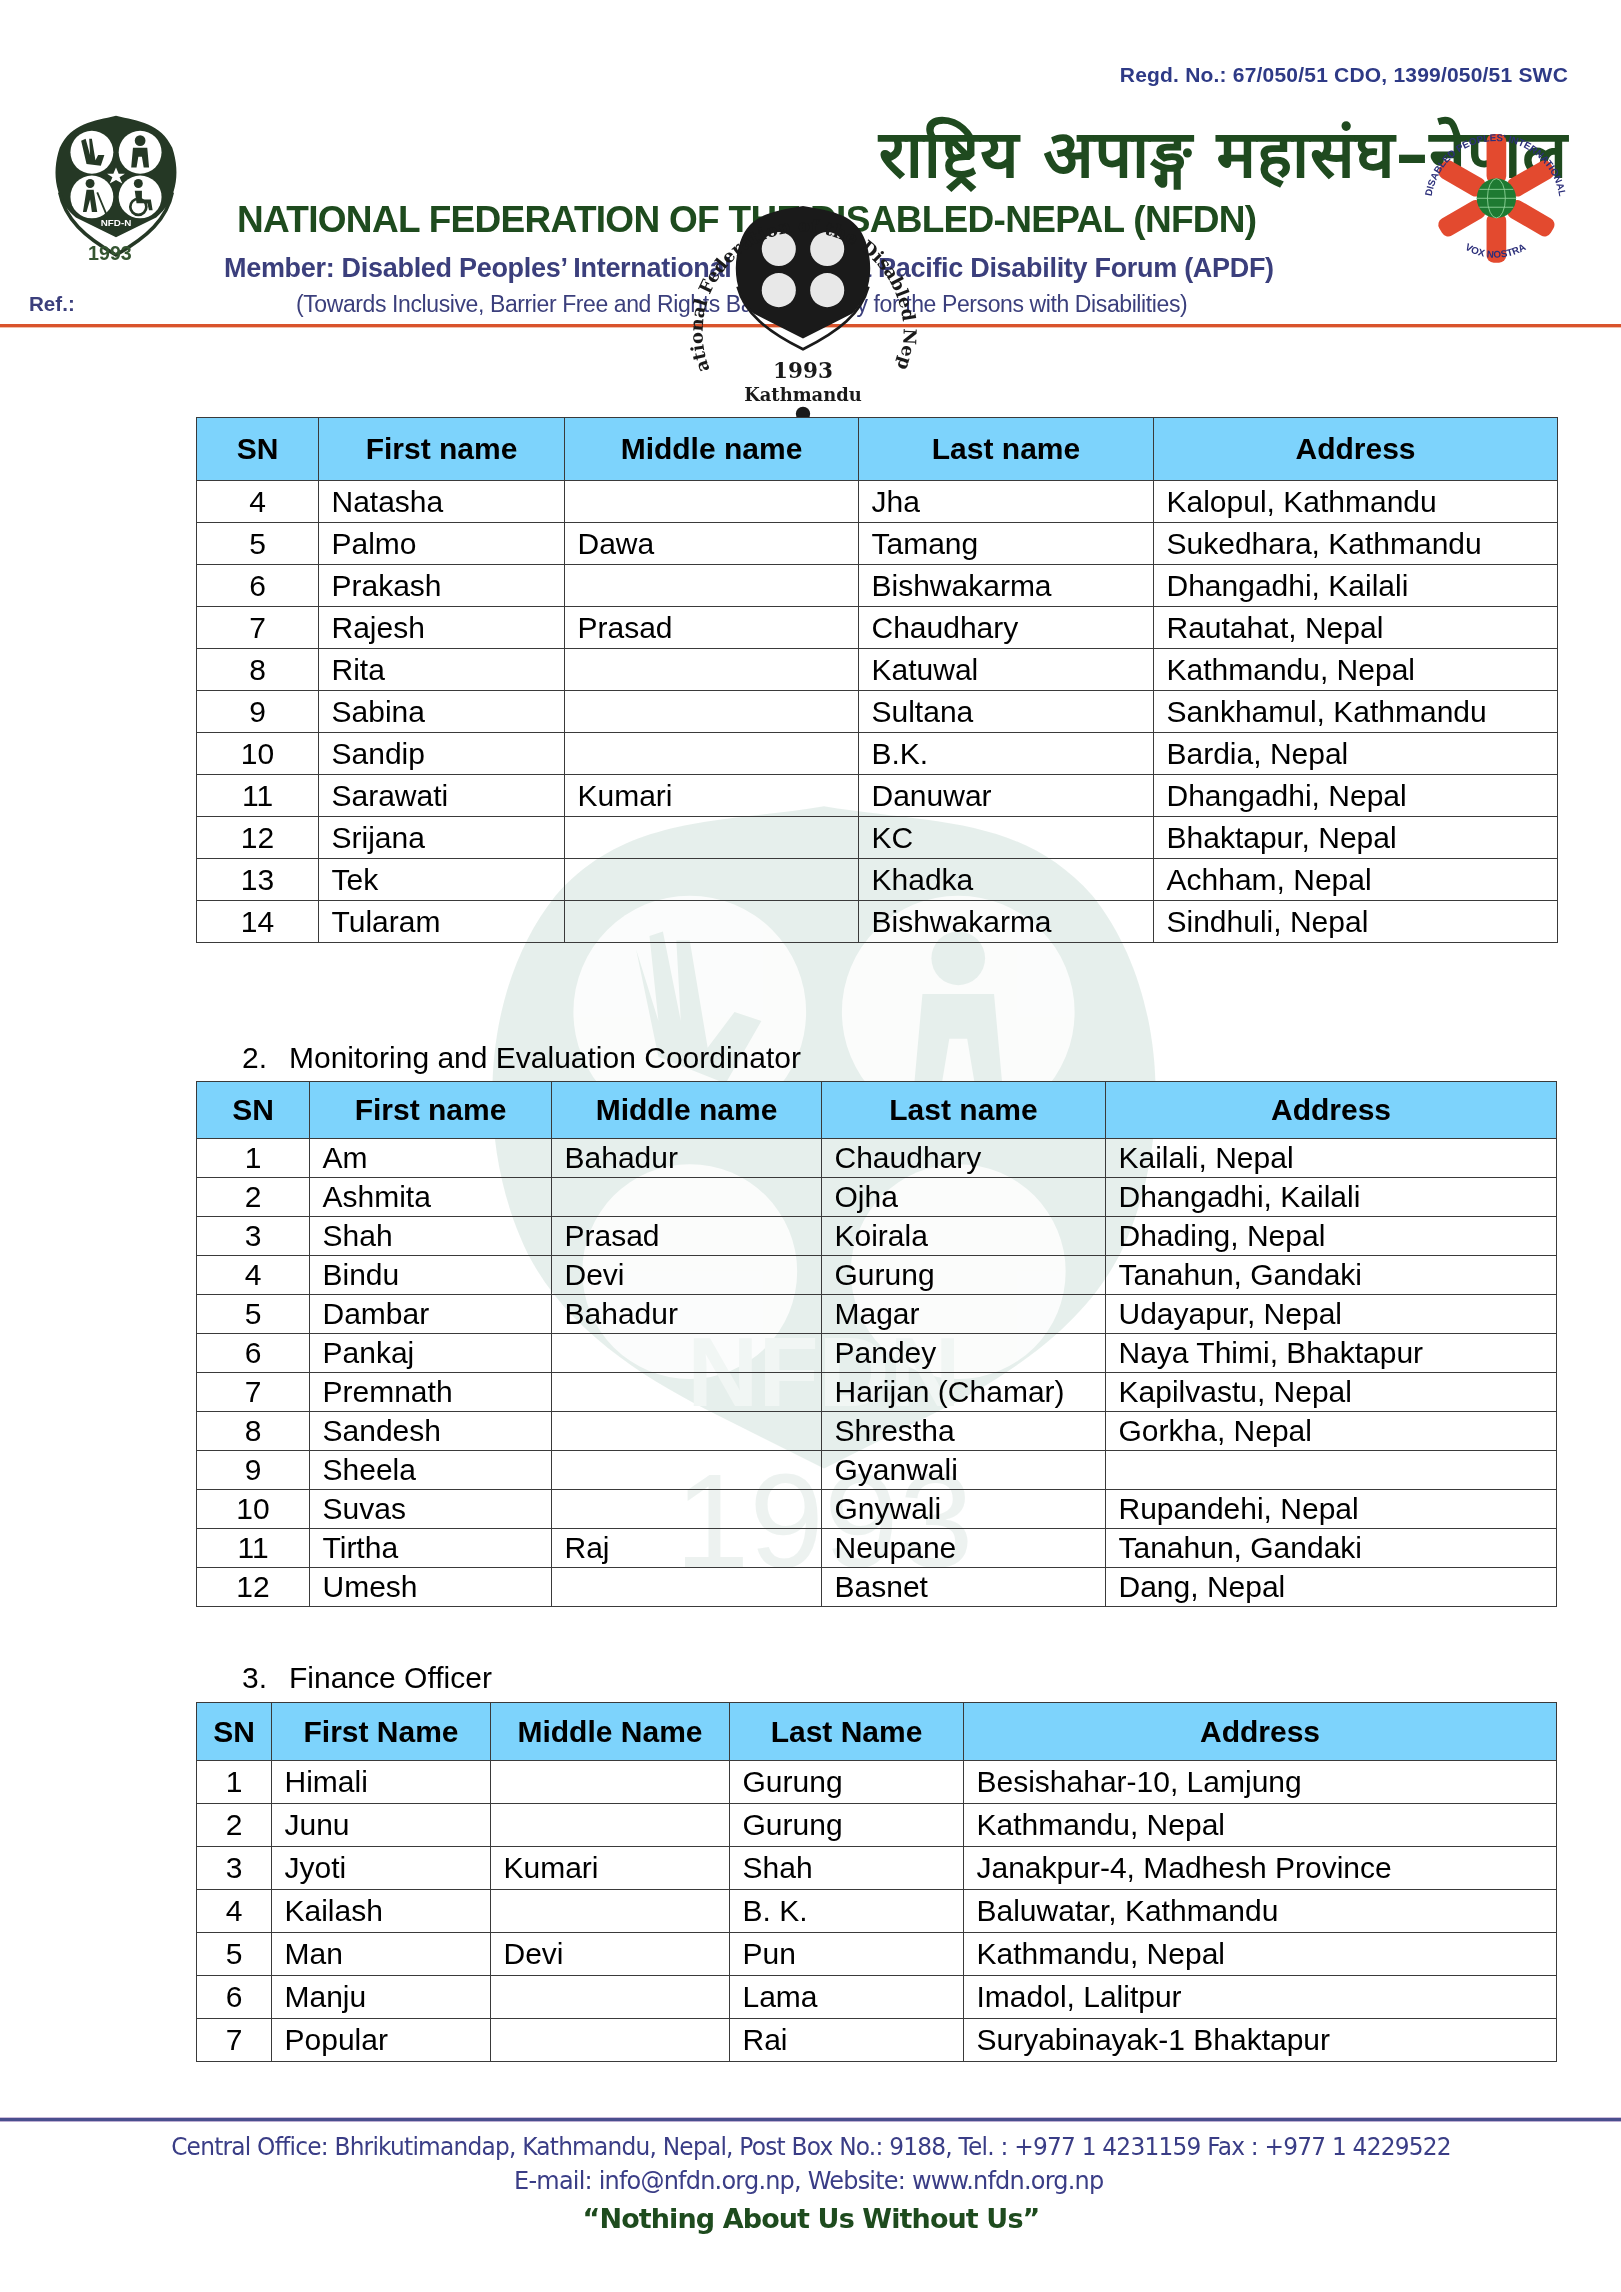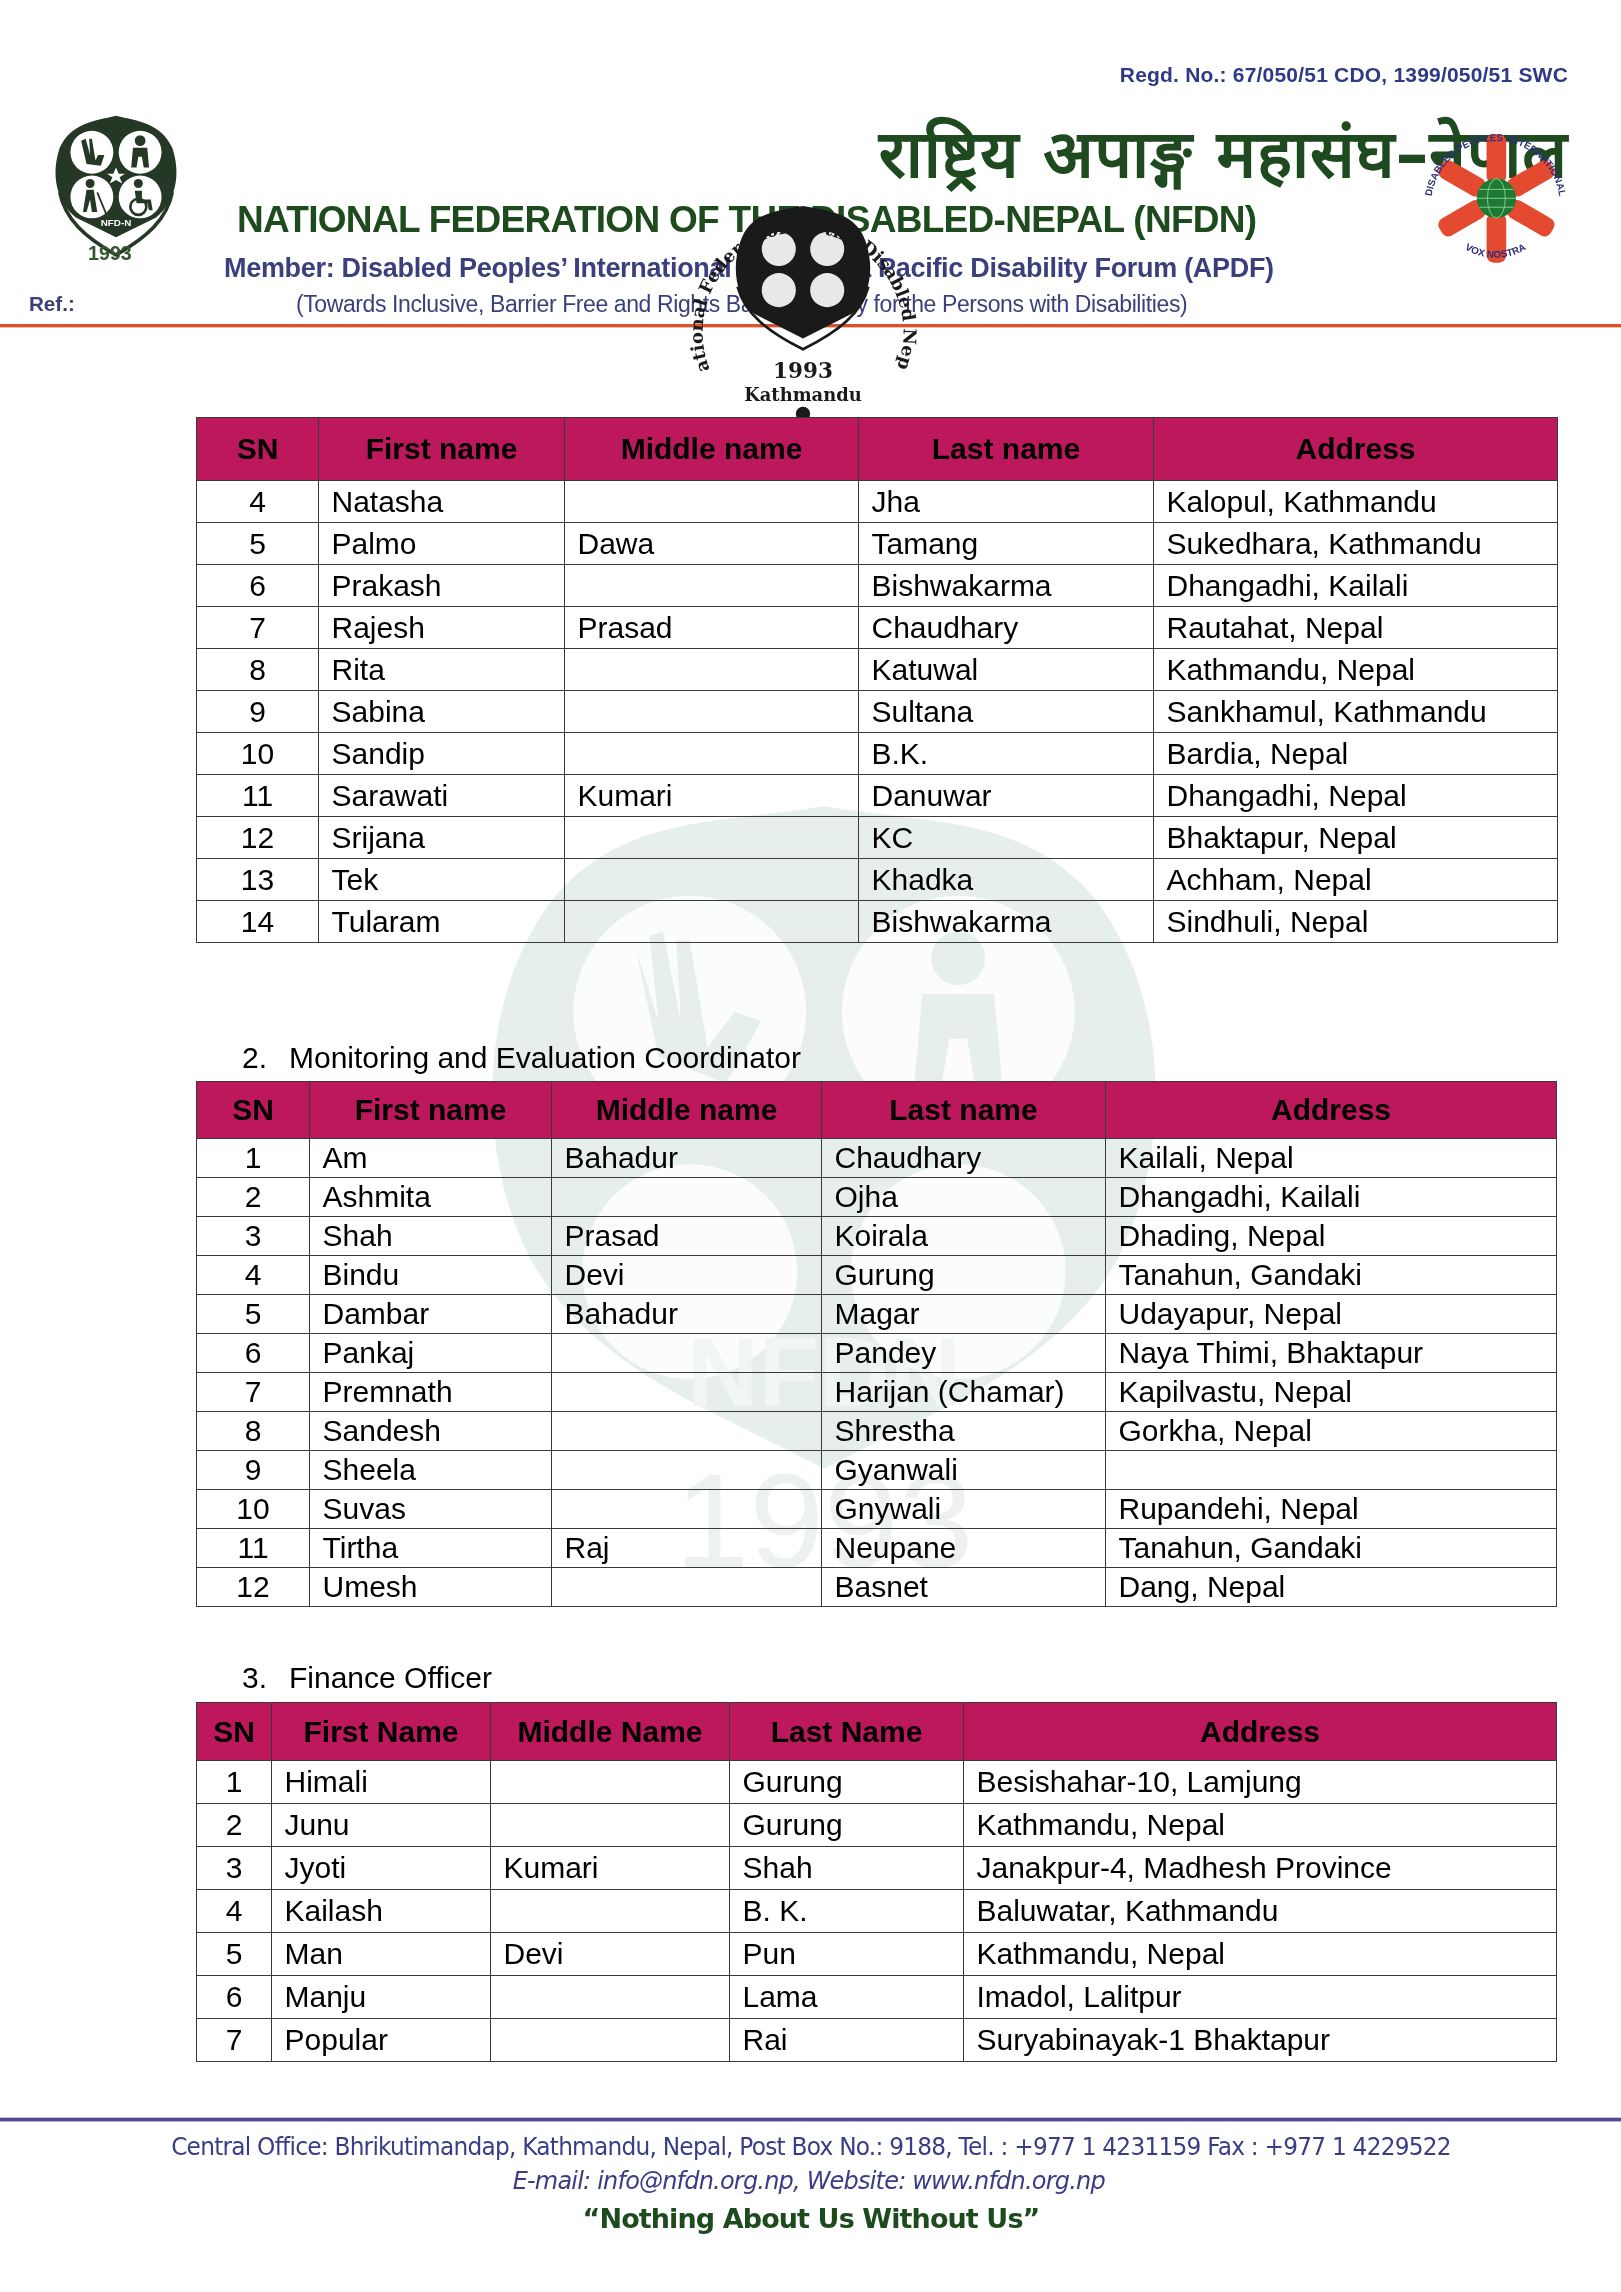--- a/index.html
+++ b/index.html
@@ -56,21 +56,21 @@
   table.roster {
     position: absolute; left: 196px; width: 1360px;
     border-collapse: collapse; table-layout: fixed;
     font-family: "Liberation Sans", sans-serif; font-size: 30px;
   }
   table.roster th, table.roster td {
     border: 1.8px solid #3a3a3a; padding: 0 0 0 12.5px; text-align: left;
     white-space: nowrap; overflow: hidden; line-height: 1;
   }
   table.roster th {
-    background: #be185d; font-weight: bold; text-align: center; padding: 0;
+    background: #7dd3fc; font-weight: bold; text-align: center; padding: 0;
   }
   table.roster td.sn { text-align: center; padding: 0; }
   table.roster tbody tr td { background: transparent; }
 
   #t1 { top: 417px; }
   #t1 thead th { height: 62px; }
   #t1 tbody td { height: 41px; }
 
   #t2 { top: 1081px; }
   #t2 thead th { height: 56px; }
@@ -84,21 +84,21 @@
   .footer-rule {
     position: absolute; left: 0; right: 0; top: 2118px; height: 2.7px;
     background: #4a4f8e; box-shadow: 0 0.9px 0 #b8a6cf, 0 -0.9px 0 #c9b6d8;
   }
   .footer-line {
     position: absolute; left: 0; right: 0; text-align: center;
     font-family: "DejaVu Sans", sans-serif; font-size: 24px; color: #3a3d86;
     letter-spacing: -0.8px;
   }
   .footer-line.l1 { top: 2133px; transform: scaleX(0.97); }
-  .footer-line.l2 { top: 2167px; padding-right: 4.5px; font-style: italic; }
+  .footer-line.l2 { top: 2167px; padding-right: 4.5px; }
   .footer-motto {
     position: absolute; left: 0; right: 0; top: 2203px; text-align: center;
     font-family: "DejaVu Sans", sans-serif; font-weight: bold; font-size: 27px;
     color: #1e4b1e; letter-spacing: -0.9px;
   }
 </style>
 </head>
 <body>
 
 <svg class="watermark" viewBox="0 0 800 900">

